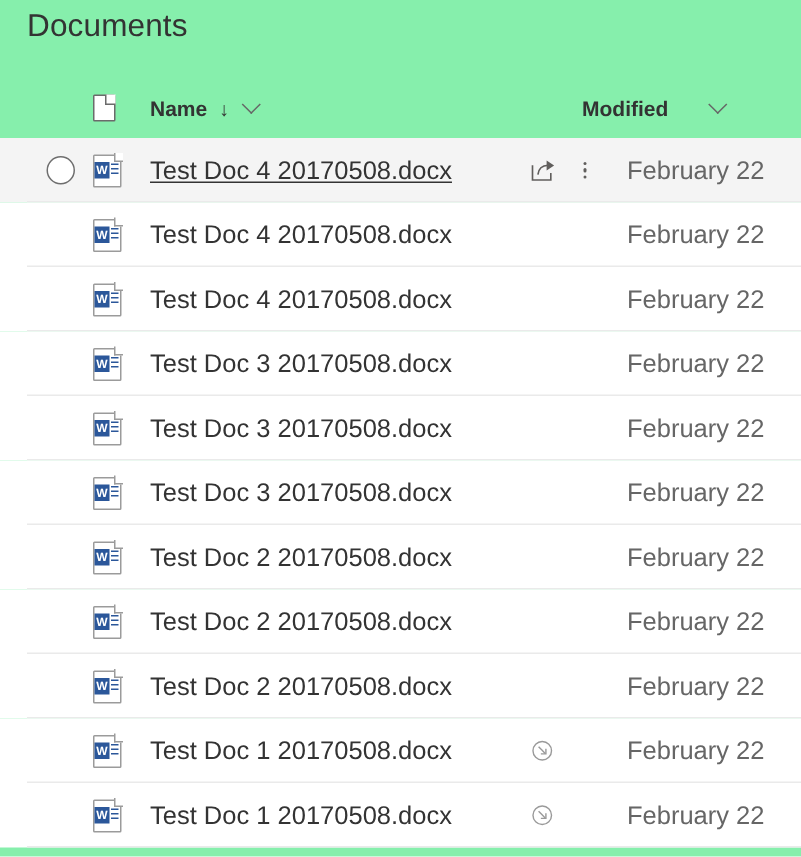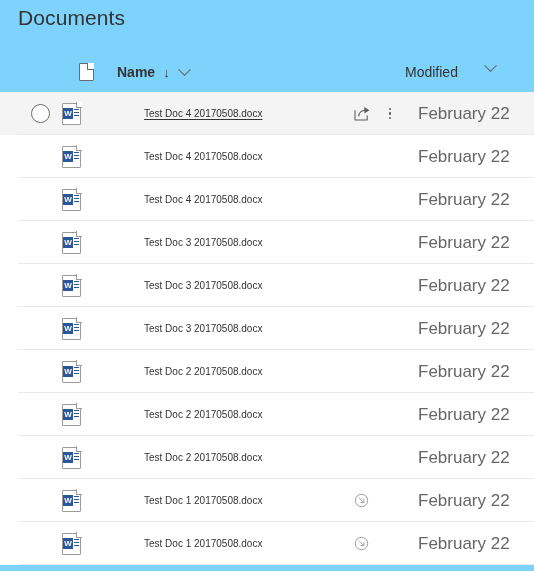--- a/index.html
+++ b/index.html
@@ -11,39 +11,39 @@
     background: #ffffff;
     font-family: "Liberation Sans", sans-serif;
     -webkit-font-smoothing: antialiased;
   }
 
   #page {
     position: relative;
     width: 534px;
     height: 571px;
     overflow: hidden;
-    background: #7dd3fc;
+    background: #86efac;
   }
 
   
   .page-title {
     position: absolute;
     left: 18px;
     top: 4px;
     font-size: 21px;
     line-height: 28px;
     font-weight: 400;
     color: #333333;
     letter-spacing: 0.1px;
   }
 
   
   .col-headers {
     position: absolute;
-    left: 17px;
+    left: 0;
     top: 56px;
     width: 504px;
     height: 32px;
     display: flex;
     align-items: center;
     color: #333333;
   }
   .ch-check { width: 18px; flex: 0 0 18px; }
   .ch-select { width: 44px; flex: 0 0 44px; }
   .ch-filetype {
@@ -61,24 +61,24 @@
     gap: 6px;
     font-size: 14px;
     font-weight: 600;
     cursor: pointer;
     padding-left: 4px;
   }
   .ch-modified {
     width: 116px;
     flex: 0 0 116px;
     display: flex;
-    align-items: flex-start;
+    align-items: center;
     gap: 24px;
     font-size: 14px;
-    font-weight: 400;
+    font-weight: 700;
     cursor: pointer;
   }
   .sort-arrow {
     font-size: 13px;
     font-weight: 400;
     color: #333333;
     line-height: 1;
     margin-left: 2px;
   }
   .chev {
@@ -224,25 +224,24 @@
   .word-icon .lines i:nth-child(3) { width: 5px; }
 
   .cell-name {
     flex: 1 1 auto;
     display: flex;
     align-items: center;
     padding-left: 4px;
     min-width: 0;
   }
   .file-link {
-    font-size: 10px;
+    font-size: 17px;
     color: #333333;
     text-decoration: none;
     white-space: nowrap;
-    margin-left: 44px;
   }
   .row.selected .file-link {
     text-decoration: underline;
     text-underline-offset: 2px;
   }
 
   .cell-actions {
     width: 78px;
     flex: 0 0 78px;
     display: flex;

